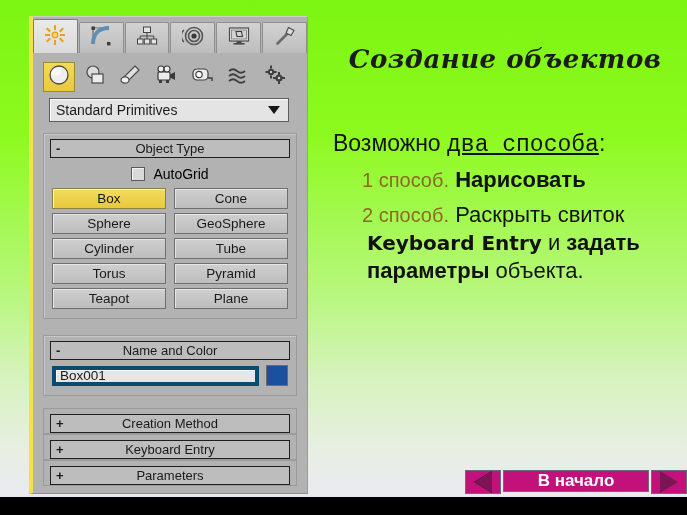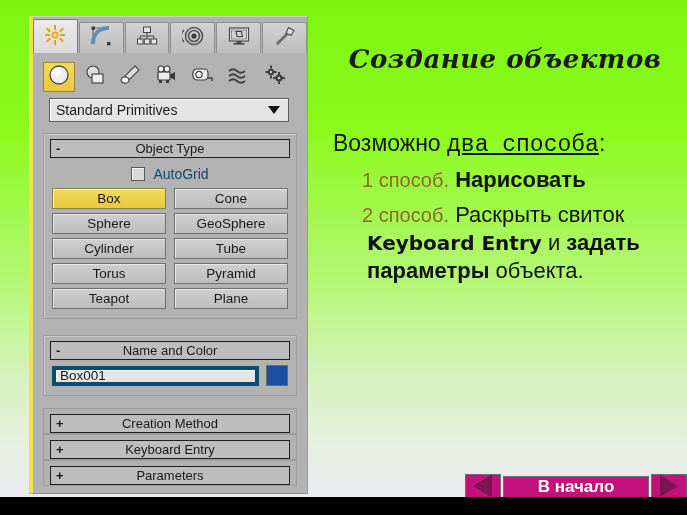--- a/index.html
+++ b/index.html
@@ -171,21 +171,21 @@
     margin-bottom: 3px;
   }
   .checkbox {
     width: 14px;
     height: 14px;
     background: #d9d9d9;
     border: 1px solid #5a5a5a;
     box-shadow: inset 1px 1px 0 #f4f4f4;
     box-sizing: border-box;
   }
-  .autogrid-label { font-size: 14px; color: #0c4a6e; }
+  .autogrid-label { font-size: 14px; color: #000000; }
 
   .btn-grid {
     display: grid;
     grid-template-columns: 1fr 1fr;
     gap: 4px 8px;
   }
   .prim-btn {
     height: 21px;
     background: linear-gradient(to bottom, #cfcfcf, #bdbdbd);
     border: 1px solid #6f6f6f;
@@ -292,21 +292,21 @@
   .indent { padding-left: 34px; display: block; }
 
   
   #nav-bar {
     position: absolute;
     left: 465px;
     top: 470px;
     width: 222px;
     height: 28px;
     display: flex;
-    align-items: flex-end;
+    align-items: flex-start;
     gap: 2px;
   }
   .nav-btn {
     width: 36px;
     background: #c2117a;
     border: 1px solid #6b6b7a;
     box-sizing: border-box;
     display: flex;
     align-items: center;
     justify-content: center;

